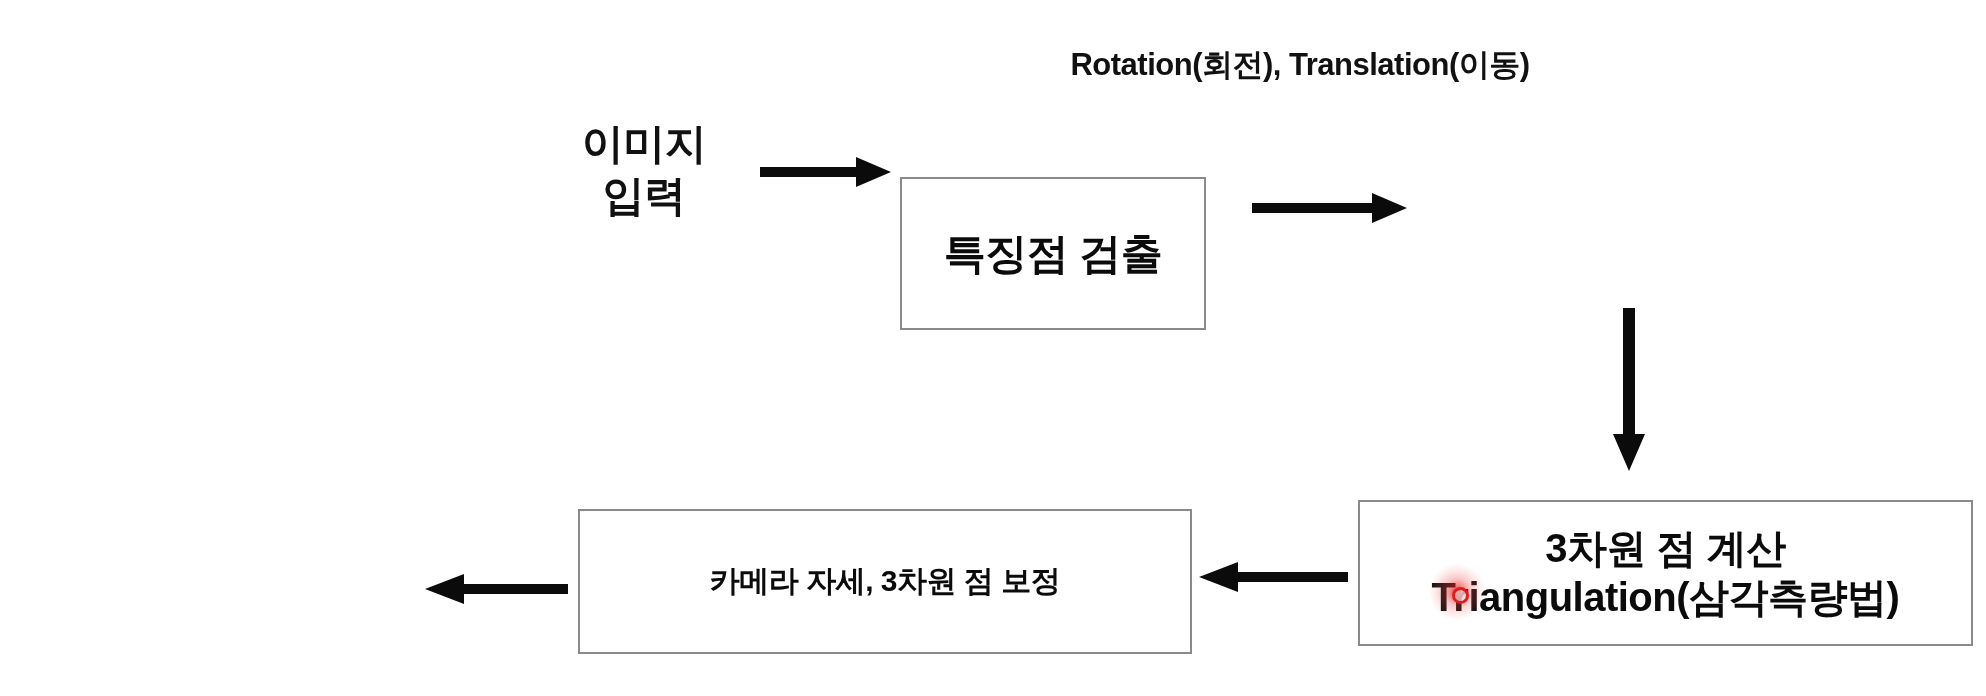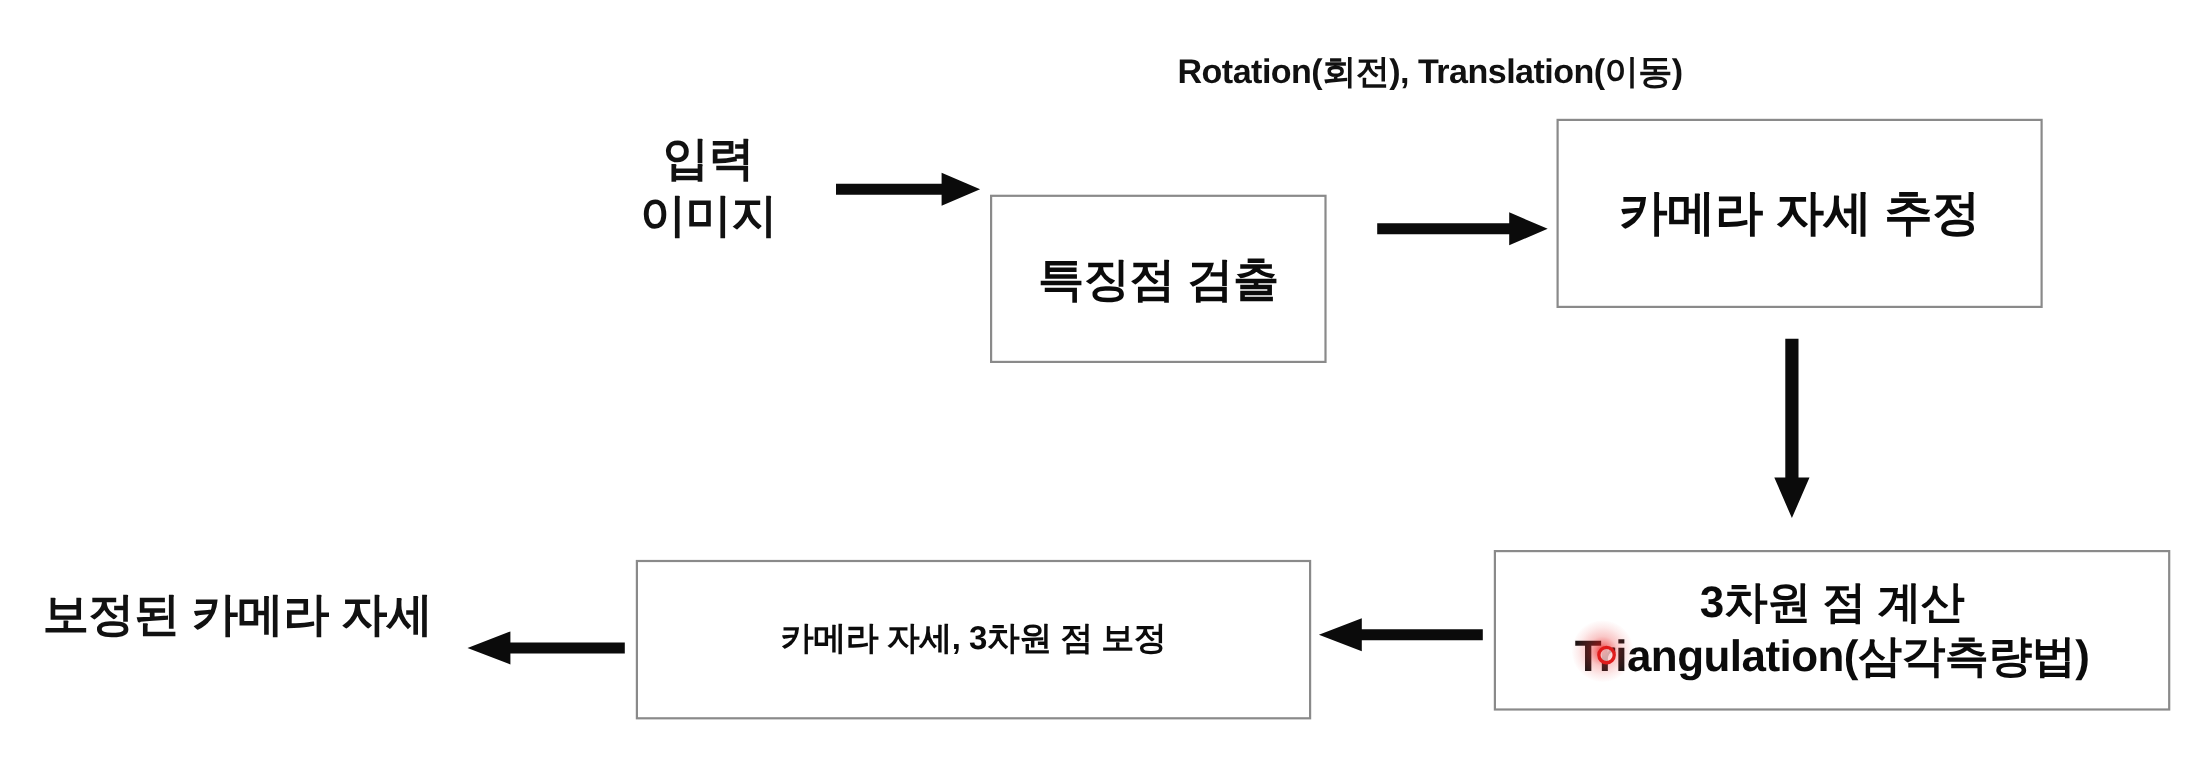--- a/index.html
+++ b/index.html
@@ -77,43 +77,40 @@
 </head>
 <body>
 
 <div id="canvas">
 
   <div class="plain-label" style="left:1300px; top:46px; transform:translateX(-50%); font-size:31px;">
     <span class="node-line">Rotation(회전), Translation(이동)</span>
   </div>
 
   <div class="plain-label" style="left:644px; top:118px; transform:translateX(-50%); font-size:42px;">
+    <span class="node-line">이미지</span>
     <span class="node-line">입력</span>
-    <span class="node-line">이미지</span>
   </div>
 
   <div class="arrow" style="left:760px; top:155px; width:132px; height:34px;">
     <svg width="132" height="34" viewBox="0 0 132 34">
       <path d="M0,12 L96,12 L96,2 L131,17 L96,32 L96,22 L0,22 Z" fill="#0b0b0b"></path>
     </svg>
   </div>
 
   <div class="node-box" style="left:900px; top:131px; width:306px; height:153px; font-size:42px;margin-top:46px;">
     <span class="node-line">특징점 검출</span>
   </div>
 
   <div class="arrow" style="left:1252px; top:191px; width:156px; height:34px;">
     <svg width="156" height="34" viewBox="0 0 156 34">
       <path d="M0,12 L120,12 L120,2 L155,17 L120,32 L120,22 L0,22 Z" fill="#0b0b0b"></path>
     </svg>
   </div>
 
-  <div class="node-box" style="left:1415px; top:108px; width:442px; height:172px; font-size:44px;">
-    <span class="node-line">카메라 자세 추정</span>
-  </div>
 
   <div class="arrow" style="left:1612px; top:308px; width:34px; height:164px;">
     <svg width="34" height="164" viewBox="0 0 34 164">
       <path d="M11,0 L23,0 L23,126 L33,126 L17,163 L1,126 L11,126 Z" fill="#0b0b0b"></path>
     </svg>
   </div>
 
   <div class="node-box" style="left:1358px; top:500px; width:615px; height:146px; font-size:40px;">
     <span class="node-line">3차원 점 계산</span>
     <span class="node-line">Triangulation(삼각측량법)</span>
@@ -129,18 +126,17 @@
     <span class="node-line">카메라 자세, 3차원 점 보정</span>
   </div>
 
   <div class="arrow" style="left:424px; top:572px; width:144px; height:34px;">
     <svg width="144" height="34" viewBox="0 0 144 34">
       <path d="M144,12 L40,12 L40,2 L1,17 L40,32 L40,22 L144,22 Z" fill="#0b0b0b"></path>
     </svg>
   </div>
 
   <div class="plain-label" style="left:216px; top:533px; transform:translateX(-50%); font-size:42px;">
-    <span class="node-line">보정된 카메라 자세</span>
   </div>
 
   <div class="cursor-marker" style="left:1429px; top:564px;"></div>
 
 </div>
 
 </body></html>

